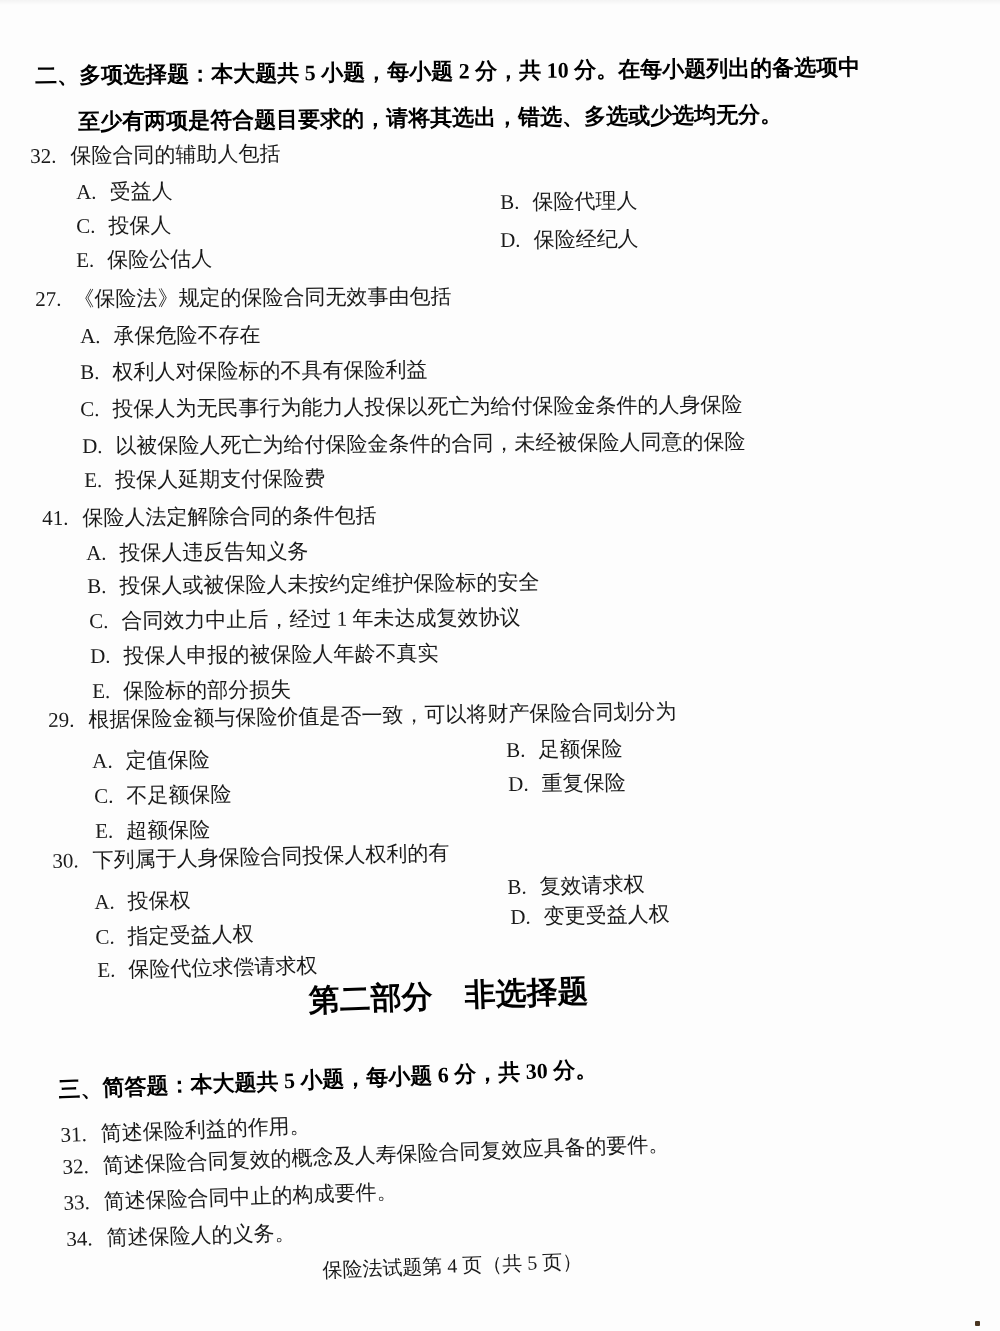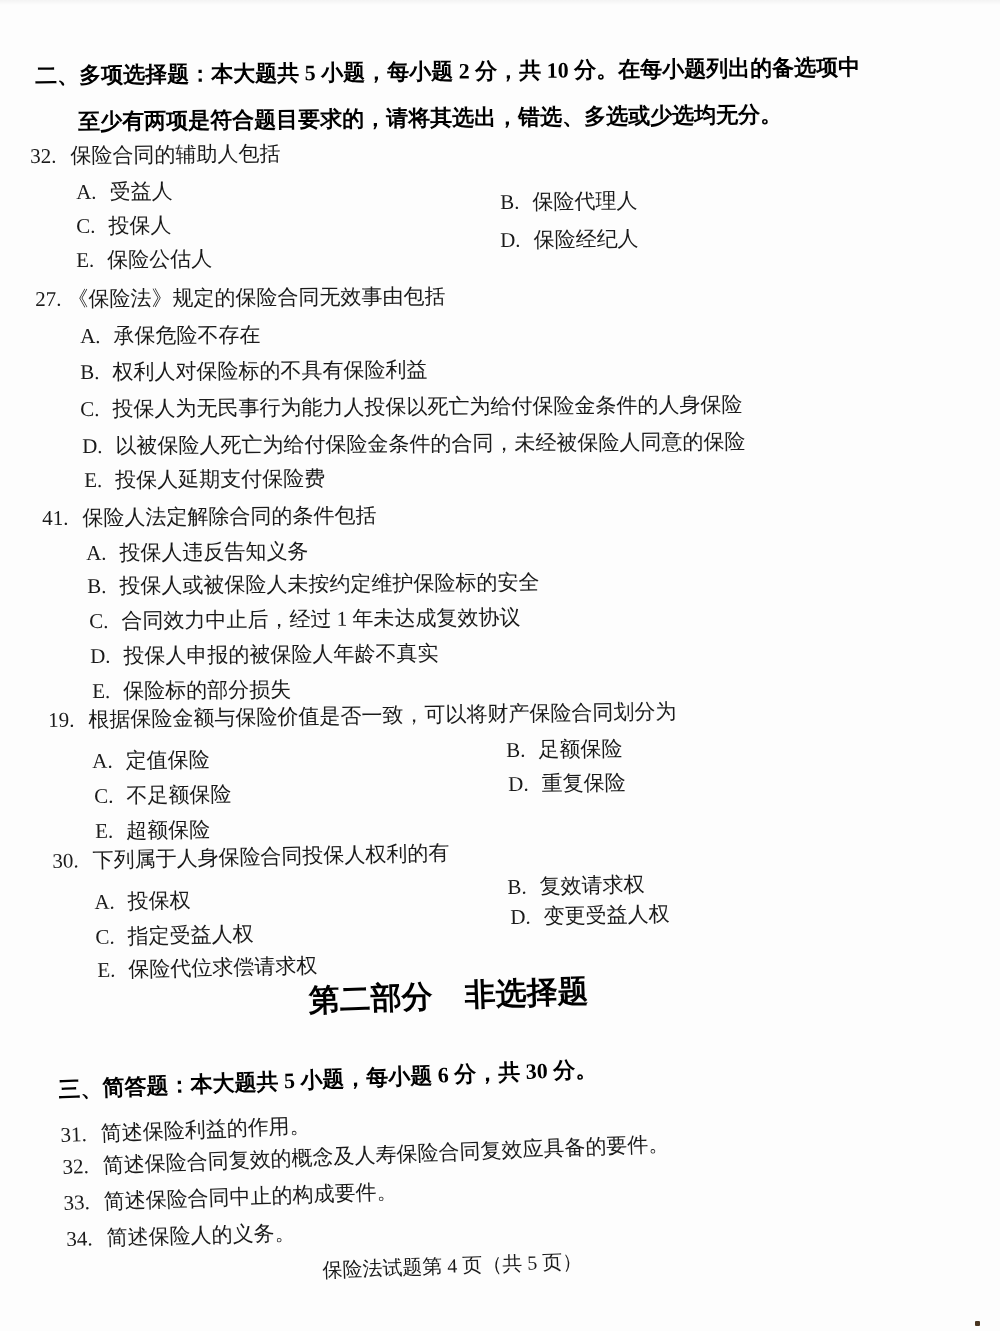--- a/index.html
+++ b/index.html
@@ -74,21 +74,21 @@
     <span class="key">C.</span><span>投保人</span>
   </div>
   <div class="line r06" style="left:500px; top:227px;">
     <span class="key">D.</span><span>保险经纪人</span>
   </div>
   <div class="line r06" style="left:76px; top:247px;">
     <span class="key">E.</span><span>保险公估人</span>
   </div>
 
   <div class="line r04" style="left:35px; top:286px;">
-    <span class="num" style="margin-right:6px;">27.</span><span>《保险法》规定的保险合同无效事由包括</span>
+    <span class="num" style="margin-right:12px;">27.</span><span>《保险法》规定的保险合同无效事由包括</span>
   </div>
   <div class="line r04" style="left:80px; top:323px;">
     <span class="key">A.</span><span>承保危险不存在</span>
   </div>
   <div class="line r04" style="left:80px; top:359px;">
     <span class="key">B.</span><span>权利人对保险标的不具有保险利益</span>
   </div>
   <div class="line r04" style="left:80px; top:396px;">
     <span class="key">C.</span><span>投保人为无民事行为能力人投保以死亡为给付保险金条件的人身保险</span>
   </div>
@@ -112,21 +112,21 @@
     <span class="key">C.</span><span>合同效力中止后，经过 1 年未达成复效协议</span>
   </div>
   <div class="line r05" style="left:90px; top:643px;">
     <span class="key">D.</span><span>投保人申报的被保险人年龄不真实</span>
   </div>
   <div class="line r05" style="left:92px; top:678px;">
     <span class="key">E.</span><span>保险标的部分损失</span>
   </div>
 
   <div class="line r08" style="left:48px; top:707px;">
-    <span class="num">19.</span><span>根据保险金额与保险价值是否一致，可以将财产保险合同划分为</span>
+    <span class="num">29.</span><span>根据保险金额与保险价值是否一致，可以将财产保险合同划分为</span>
   </div>
   <div class="line r08" style="left:92px; top:748px;">
     <span class="key">A.</span><span>定值保险</span>
   </div>
   <div class="line r08" style="left:506px; top:737px;">
     <span class="key">B.</span><span>足额保险</span>
   </div>
   <div class="line r08" style="left:94px; top:783px;">
     <span class="key">C.</span><span>不足额保险</span>
   </div>

